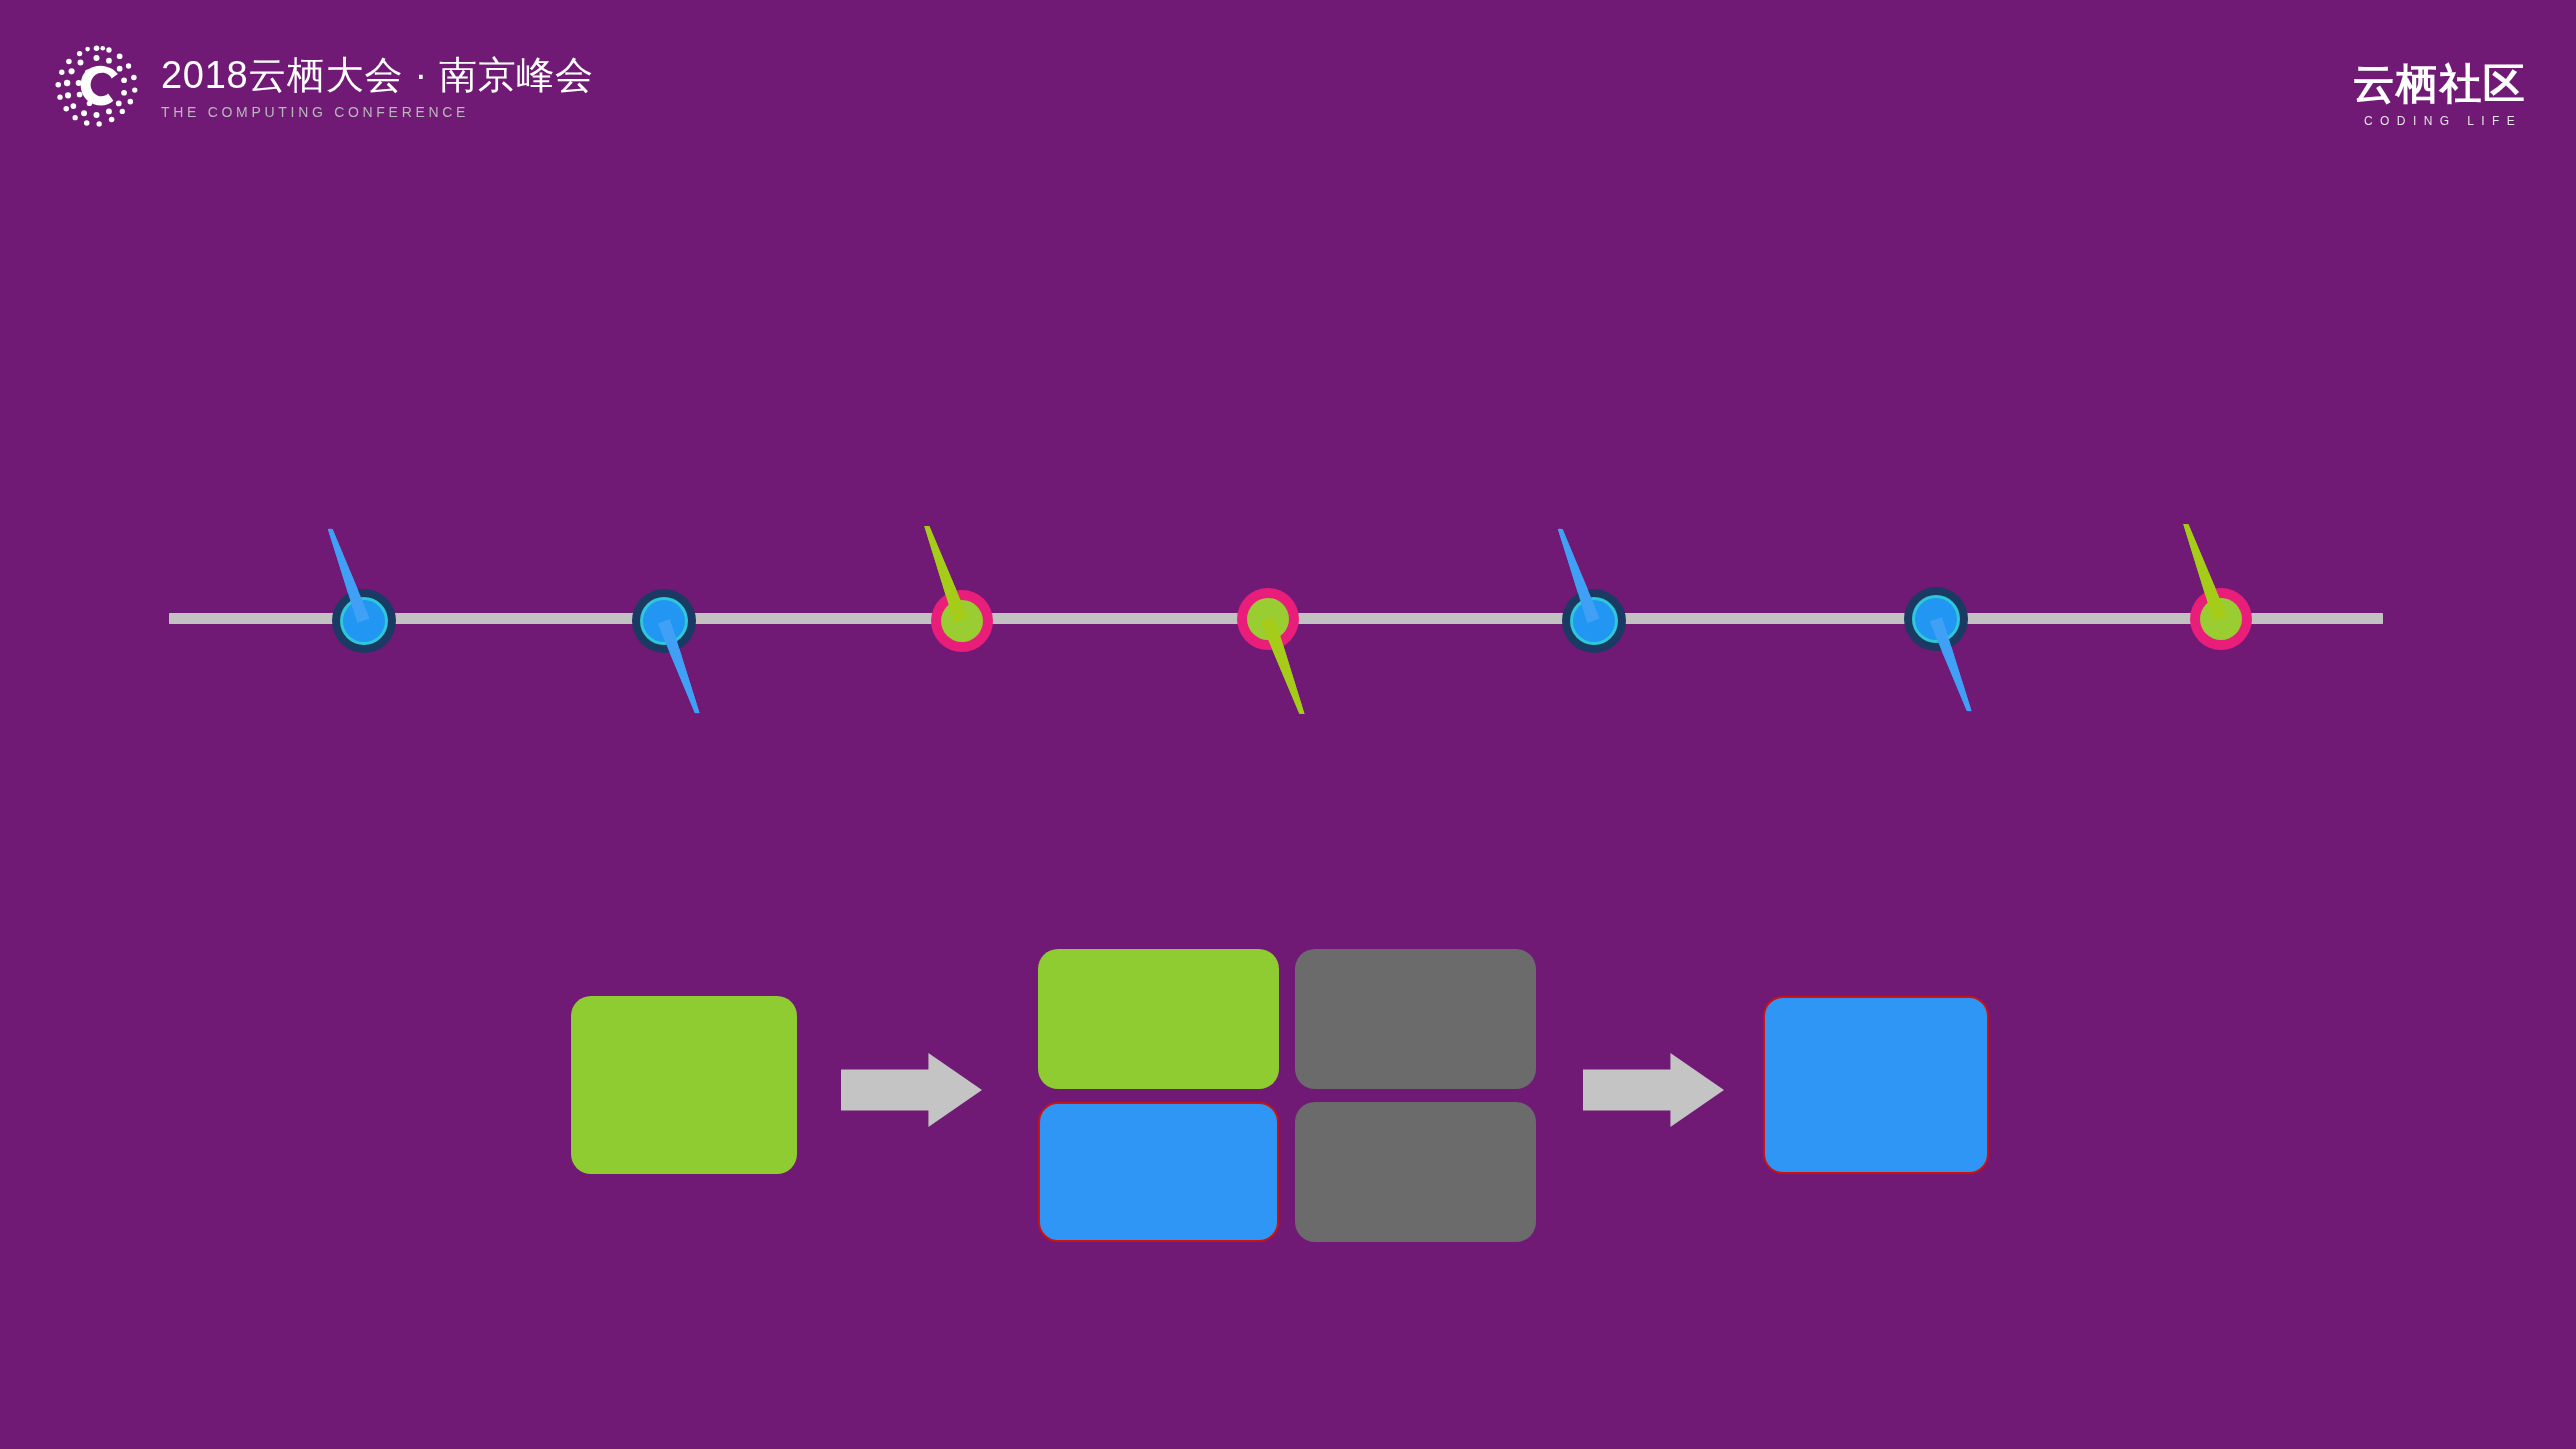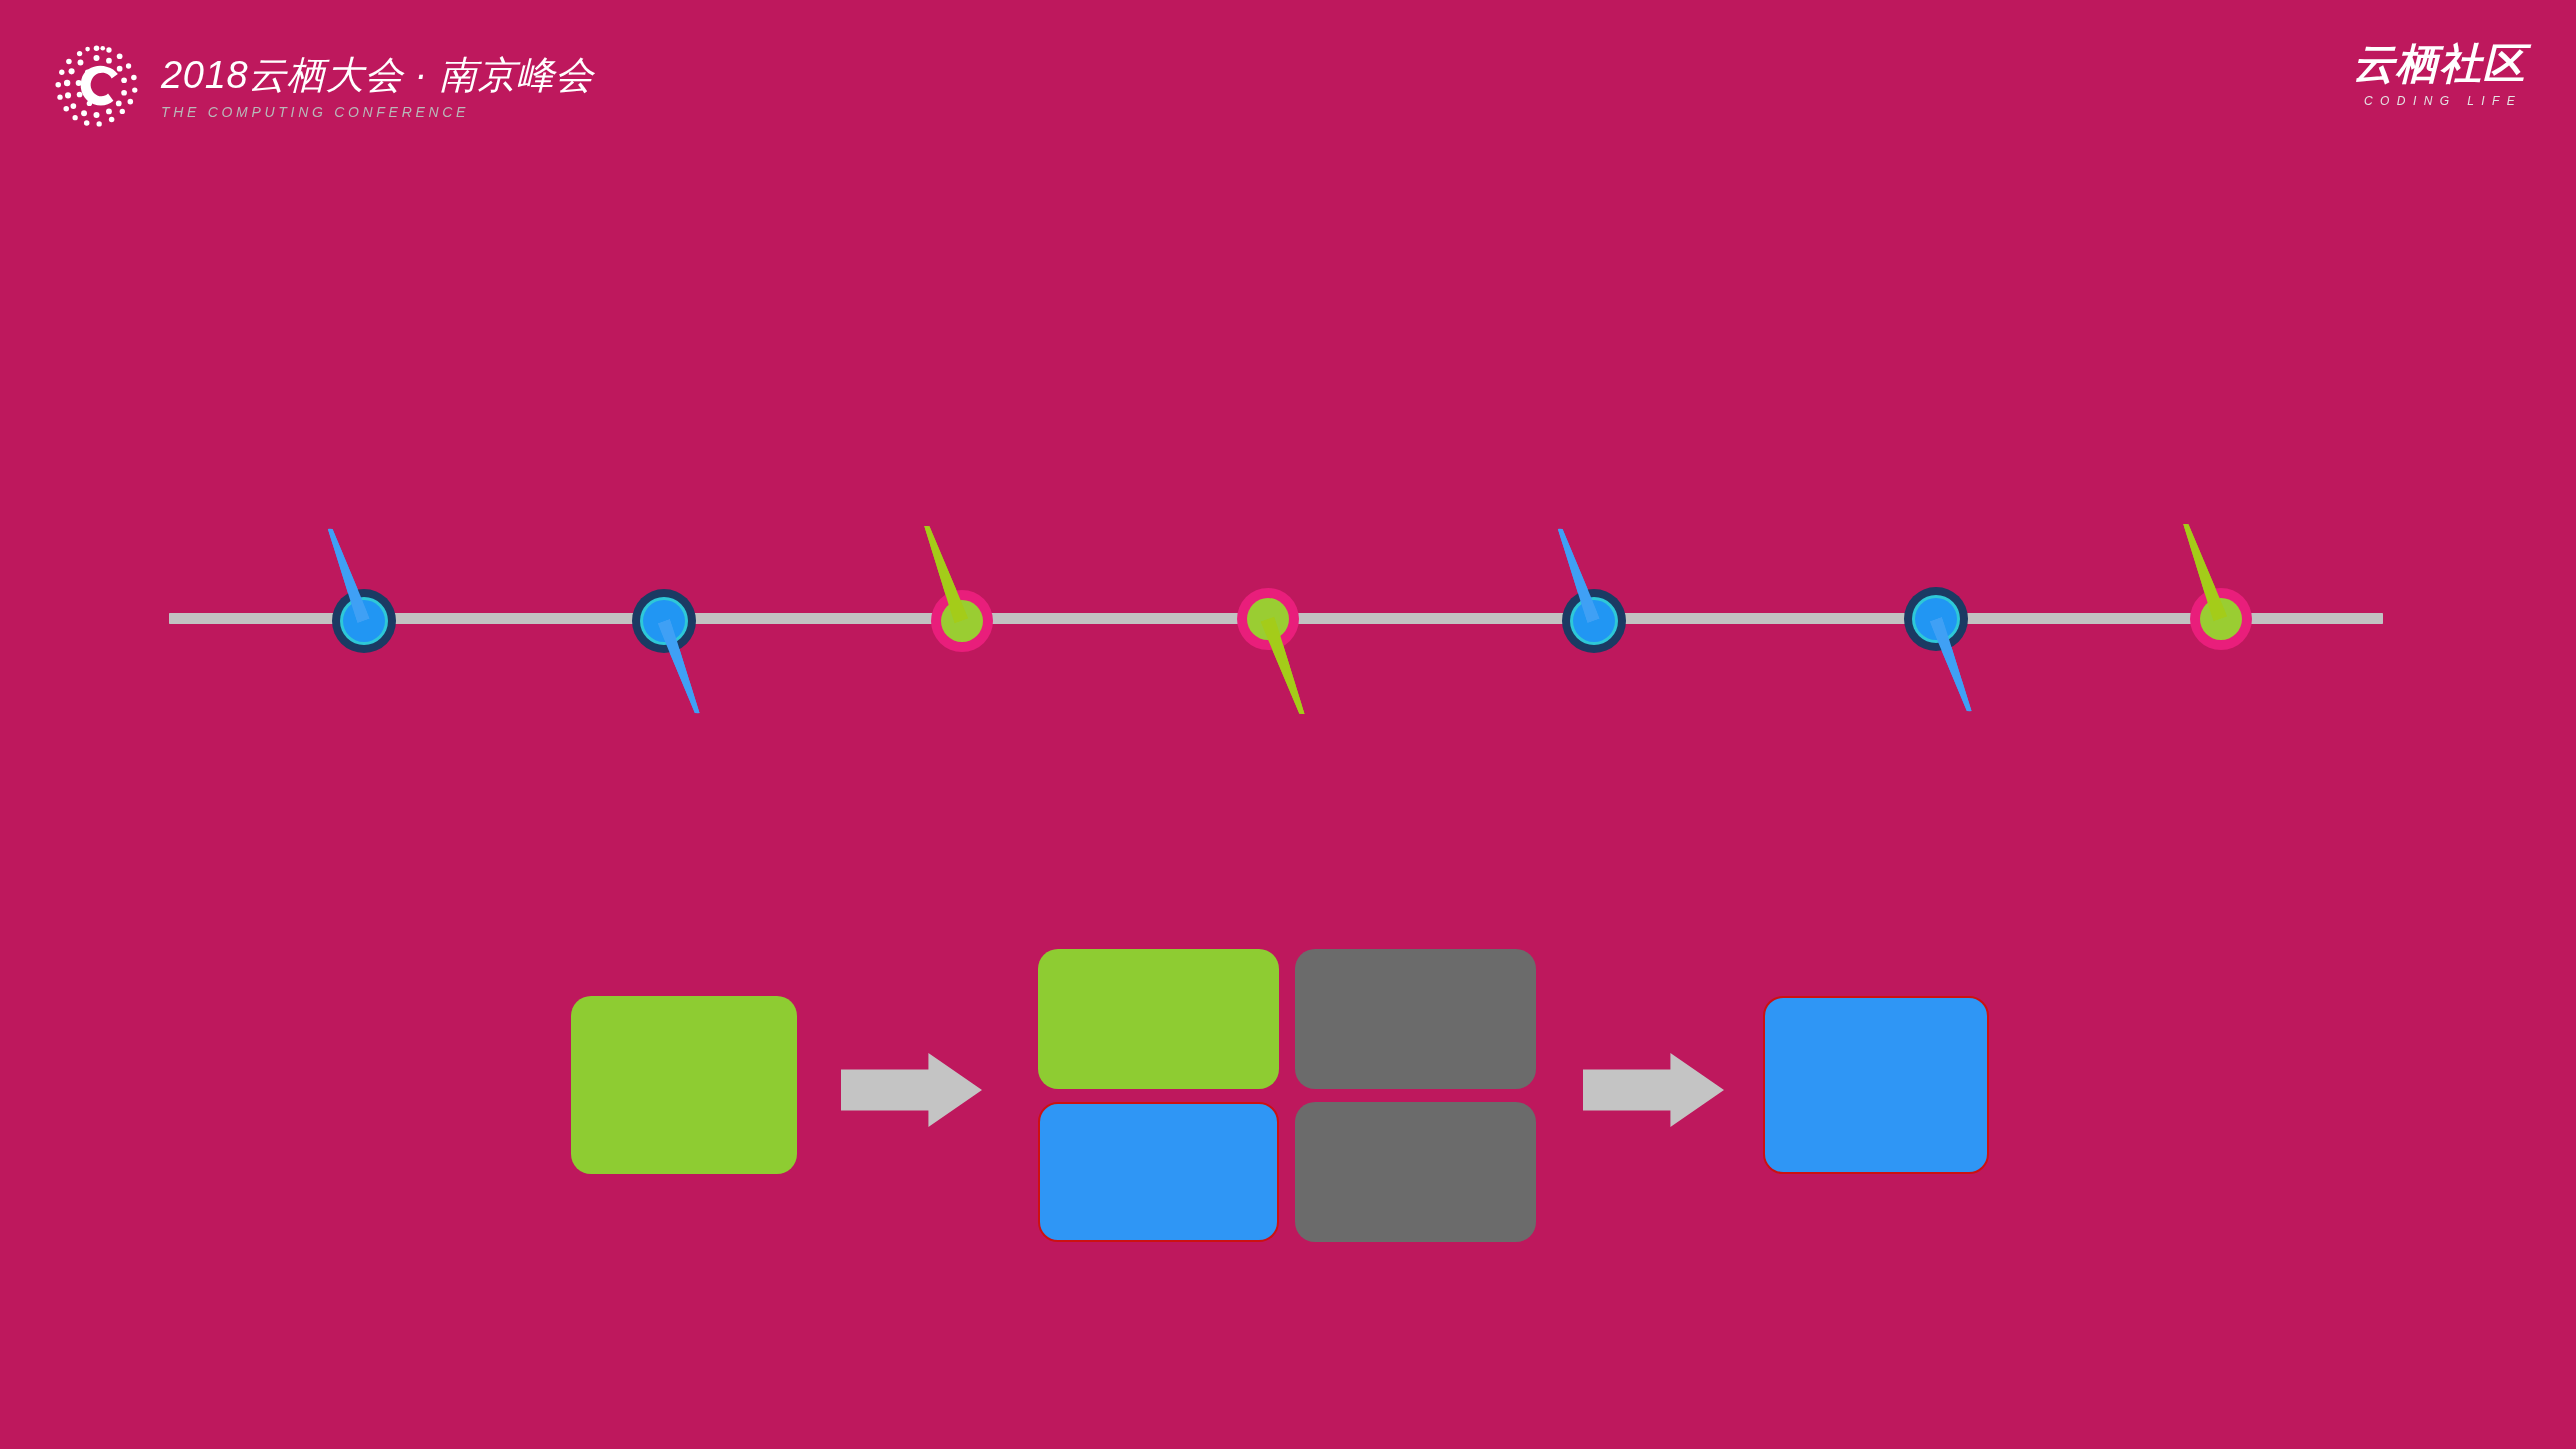--- a/index.html
+++ b/index.html
@@ -2,38 +2,38 @@
 <html style="font-size:10.7px"><head>
 <meta charset="utf-8">
 <title>Slide</title>
 <style>
   html,body{margin:0;padding:0;background:#000;}
   body{
     width:2576px;height:1449px;overflow:hidden;position:relative;
     font-family:"Liberation Sans","DejaVu Sans",sans-serif;
     background:#000000;
   }
-  .slide{position:absolute;inset:0;background:#be185d;font-style:italic;}
+  .slide{position:absolute;inset:0;background:#701a75;}
 
   
   .header-left{position:absolute;left:52px;top:42px;display:flex;align-items:center;gap:20px;}
   .logo-mark{width:89px;height:89px;position:relative;flex:0 0 auto;}
   .logo-mark svg{display:block;width:89px;height:89px;}
   .header-text{display:flex;flex-direction:column;justify-content:center;padding-top:2.7px;}
   .conf-title{
     color:#ffffff;font-size:38px;line-height:1.05;letter-spacing:0.7px;
     font-weight:400;white-space:nowrap;
   }
   .conf-sub{
     color:#b9b9b9;font-size:14px;letter-spacing:3.7px;margin-top:8px;
     white-space:nowrap;font-weight:400;
   }
 
   .header-right{position:absolute;right:50px;top:43px;display:flex;flex-direction:column;align-items:center;}
-  .hr-cn{display:flex;align-items:center;}
+  .hr-cn{display:flex;align-items:center;margin-top:20px;}
   .hr-cn .cn{
     color:#ffffff;font-size:42px;line-height:1;letter-spacing:1.3px;font-weight:700;
     font-family:"Liberation Sans","DejaVu Sans",sans-serif;white-space:nowrap;
   }
   .hr-sub{
     color:#e4e4e4;font-size:12px;letter-spacing:7.4px;margin-top:9.4px;
     white-space:nowrap;font-weight:400;text-indent:7.4px;
   }
 
   

